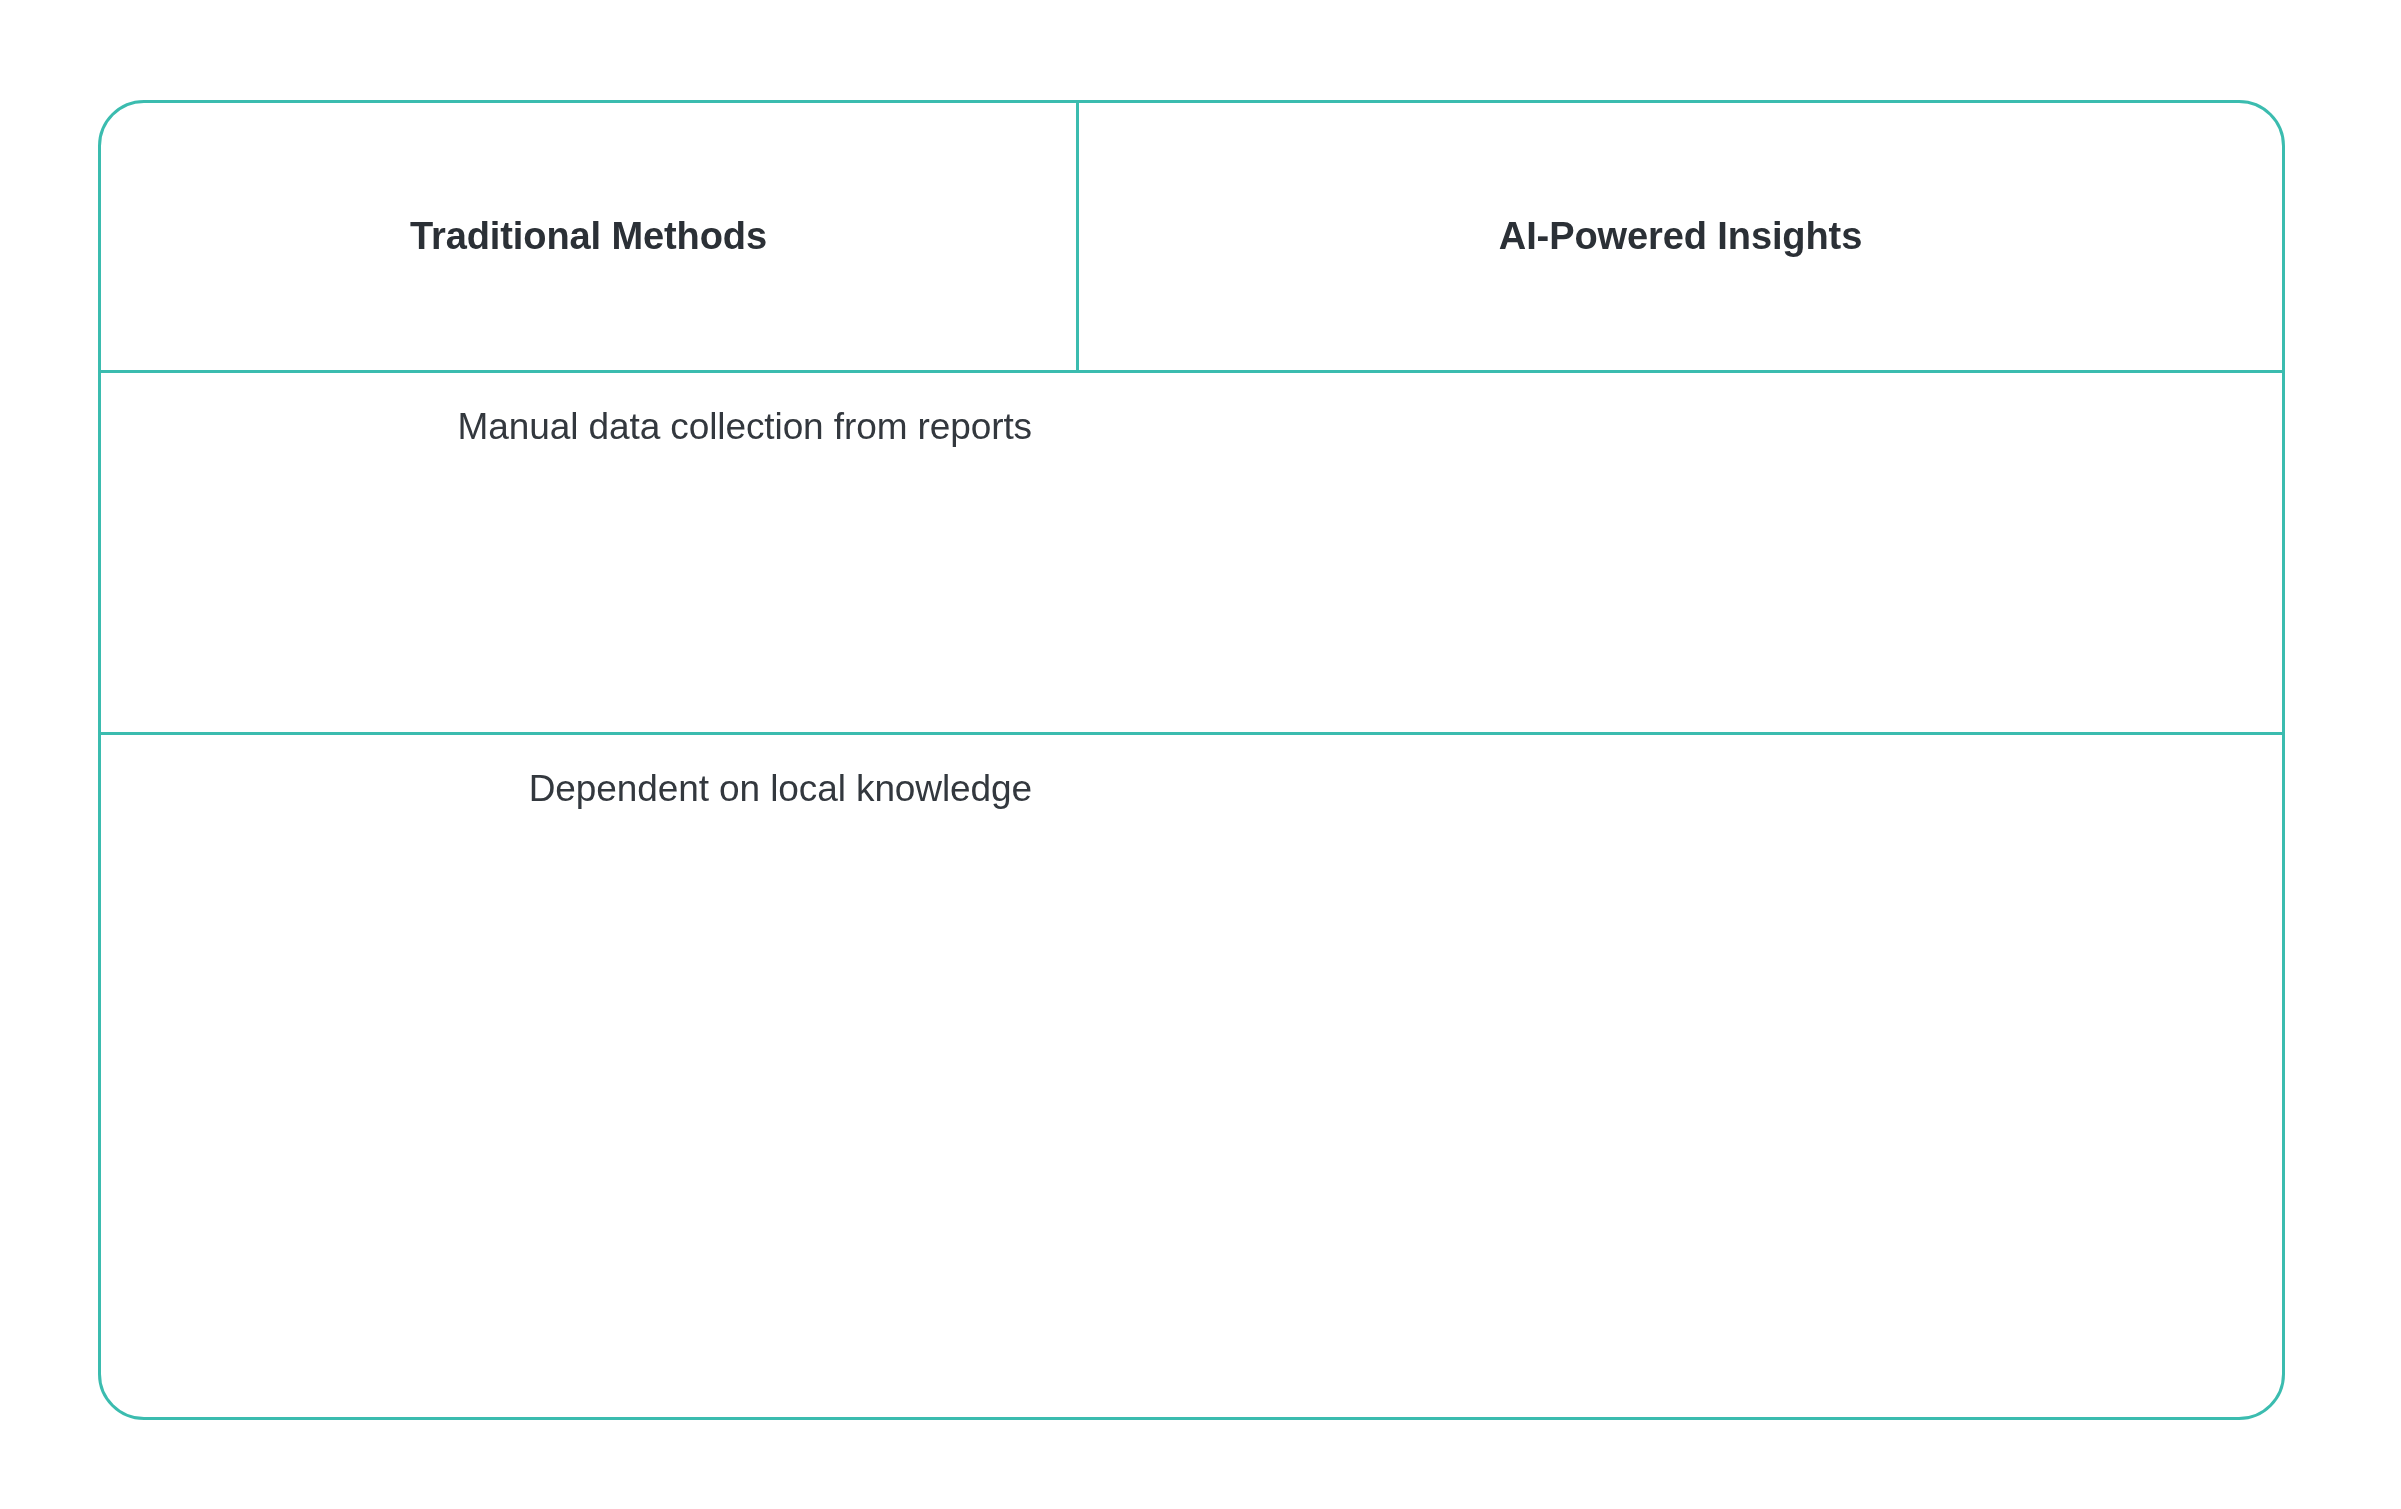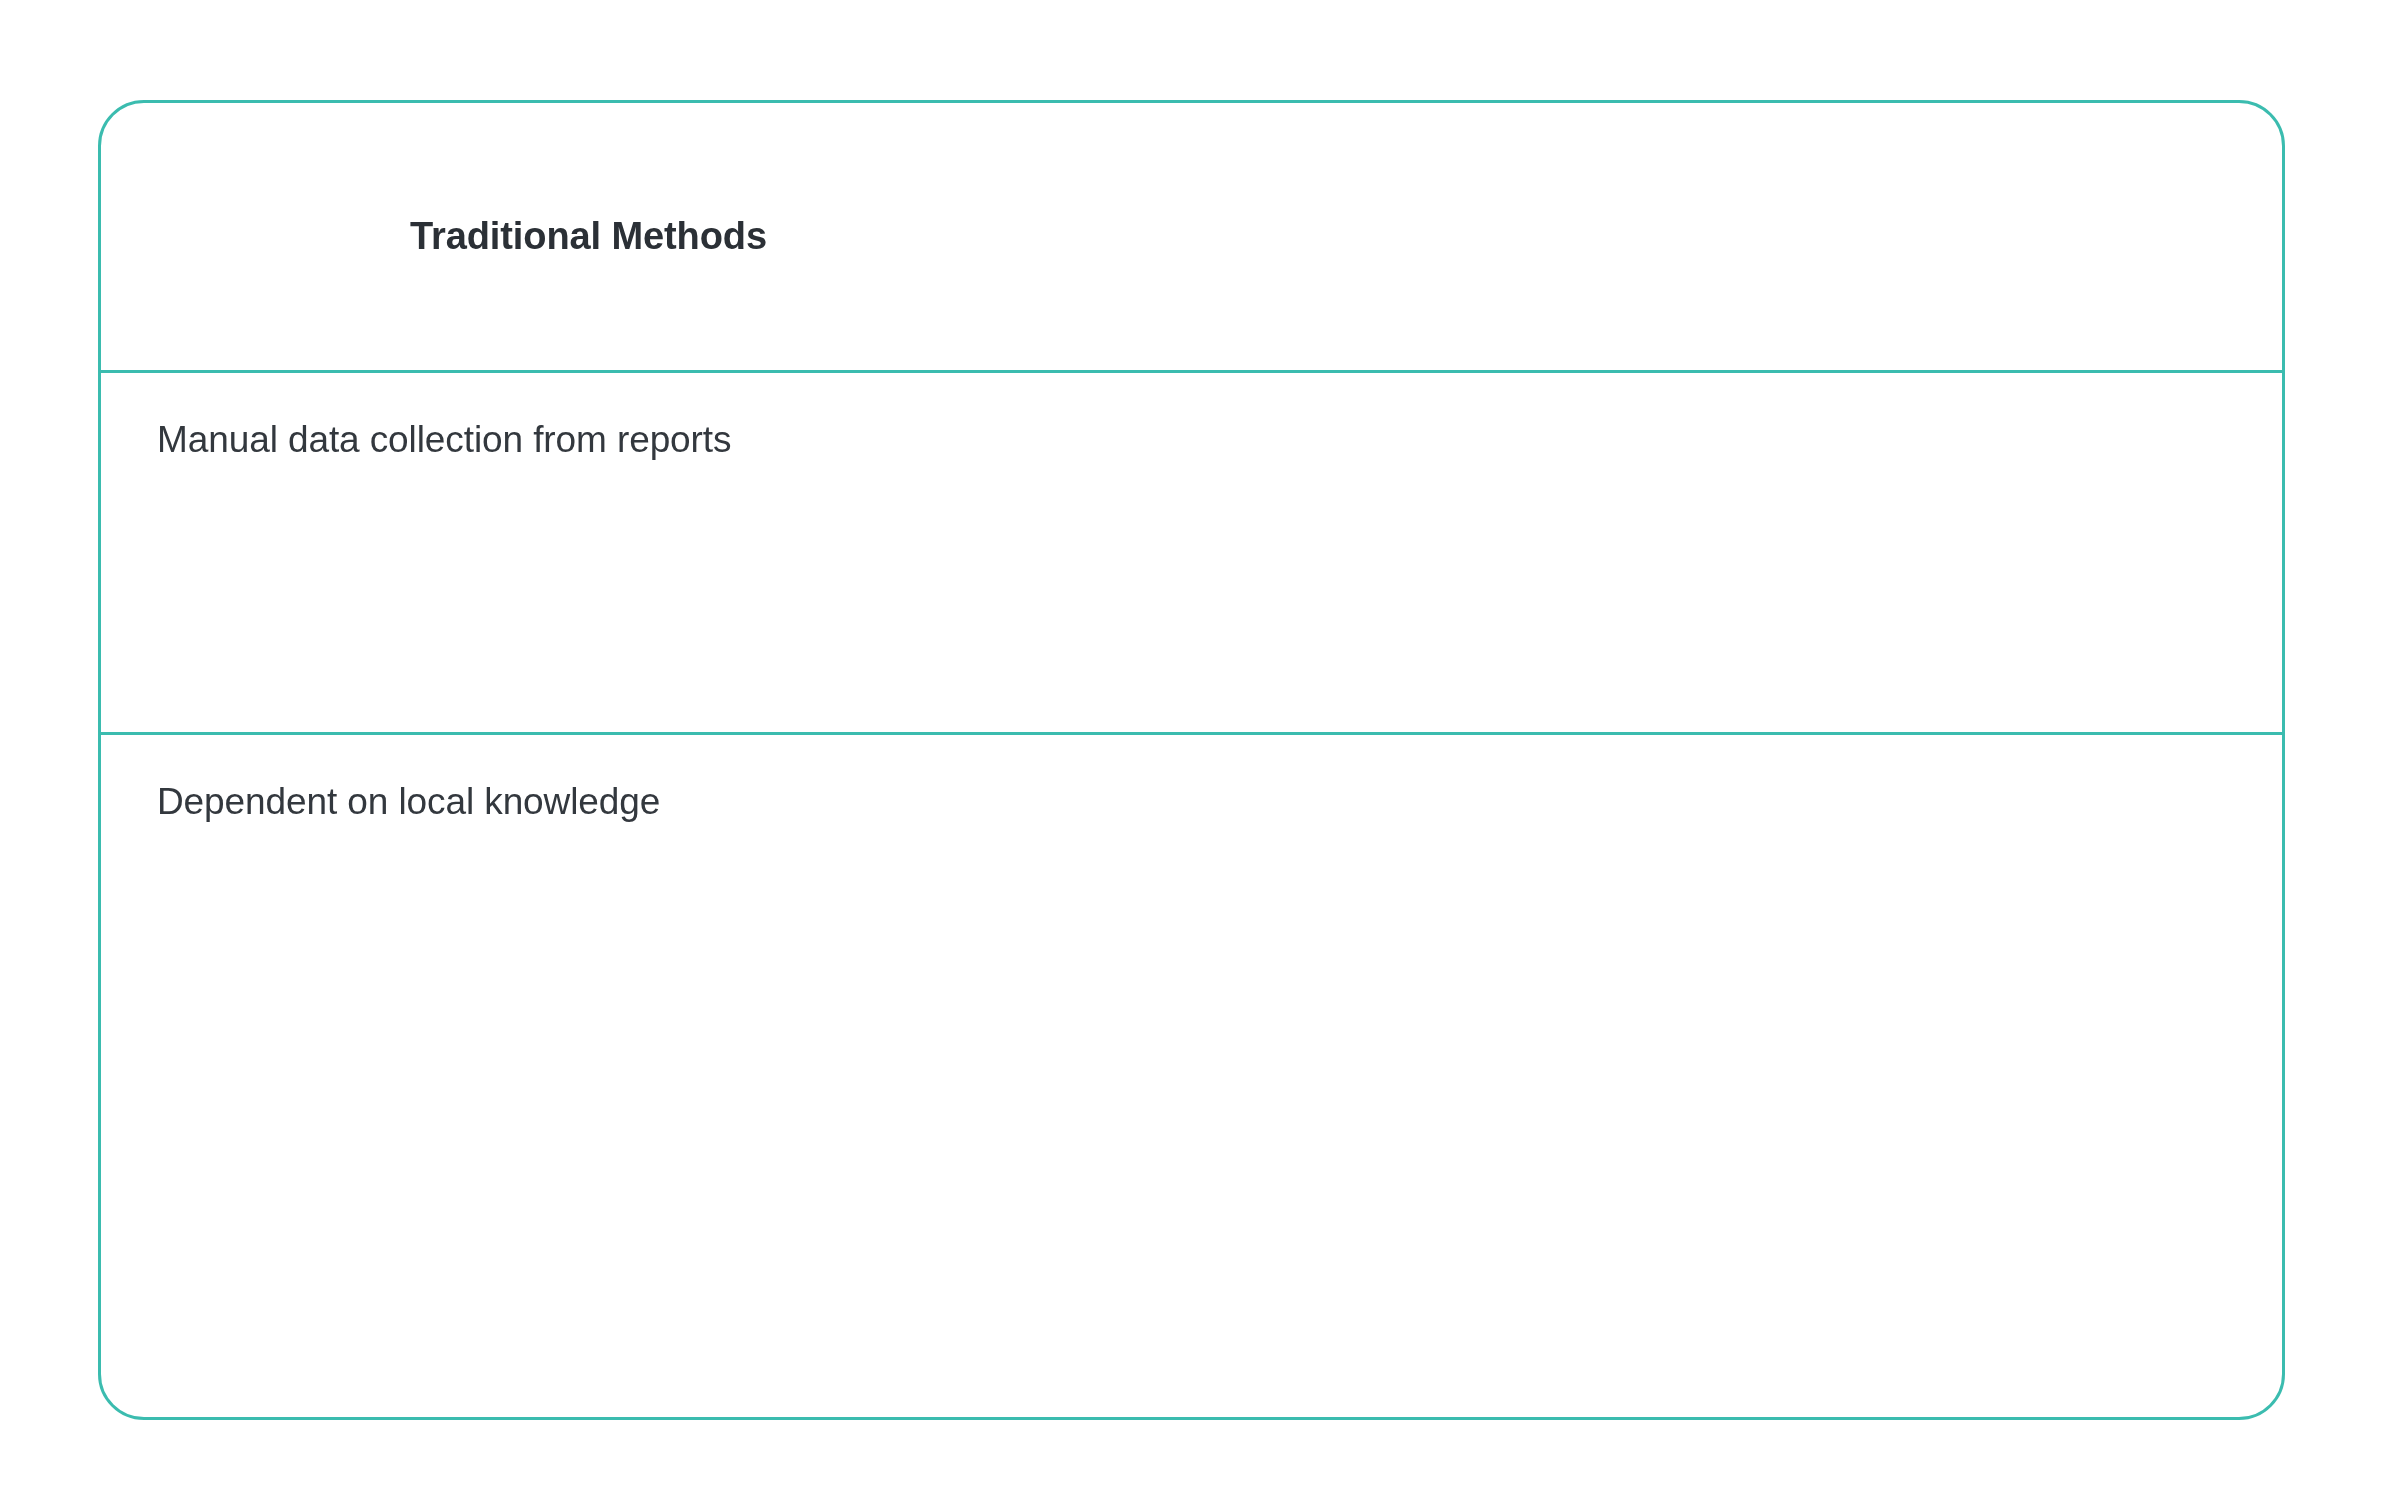--- a/index.html
+++ b/index.html
@@ -80,22 +80,22 @@
     font-weight: 700;
     color: #2b3036;
     letter-spacing: -0.1px;
     line-height: 1.15;
     text-align: center;
   }
 
   
   .body-row .cell {
     justify-content: flex-start;
-    align-items: flex-start;
-    padding-top: 43px;
+    align-items: flex-end;
+    padding-top: 30px;
   }
   .body-row .cell-left  { padding-left: 56px;  padding-right: 44px; }
   .body-row .cell-right { padding-left: 74px; padding-right: 59px; }
 
   .cell-text {
     font-size: 37px;
     font-weight: 400;
     color: #33383e;
     line-height: 1.32;
     letter-spacing: -0.1px;
@@ -109,20 +109,23 @@
 <body>
 
 <div class="canvas">
 
   <div class="comparison-table">
 
     <div class="table-row header-row">
       <div class="cell cell-left">
         <span class="header-label">Traditional Methods</span>
       </div>
+      <div class="cell cell-right">
+        <span class="header-label">AI-Powered Insights</span>
+      </div>
     </div>
 
     <div class="table-row body-row">
       <div class="cell cell-left">
         <span class="cell-text">Manual data collection from reports</span>
       </div>
     </div>
 
 
     <div class="table-row body-row last">

